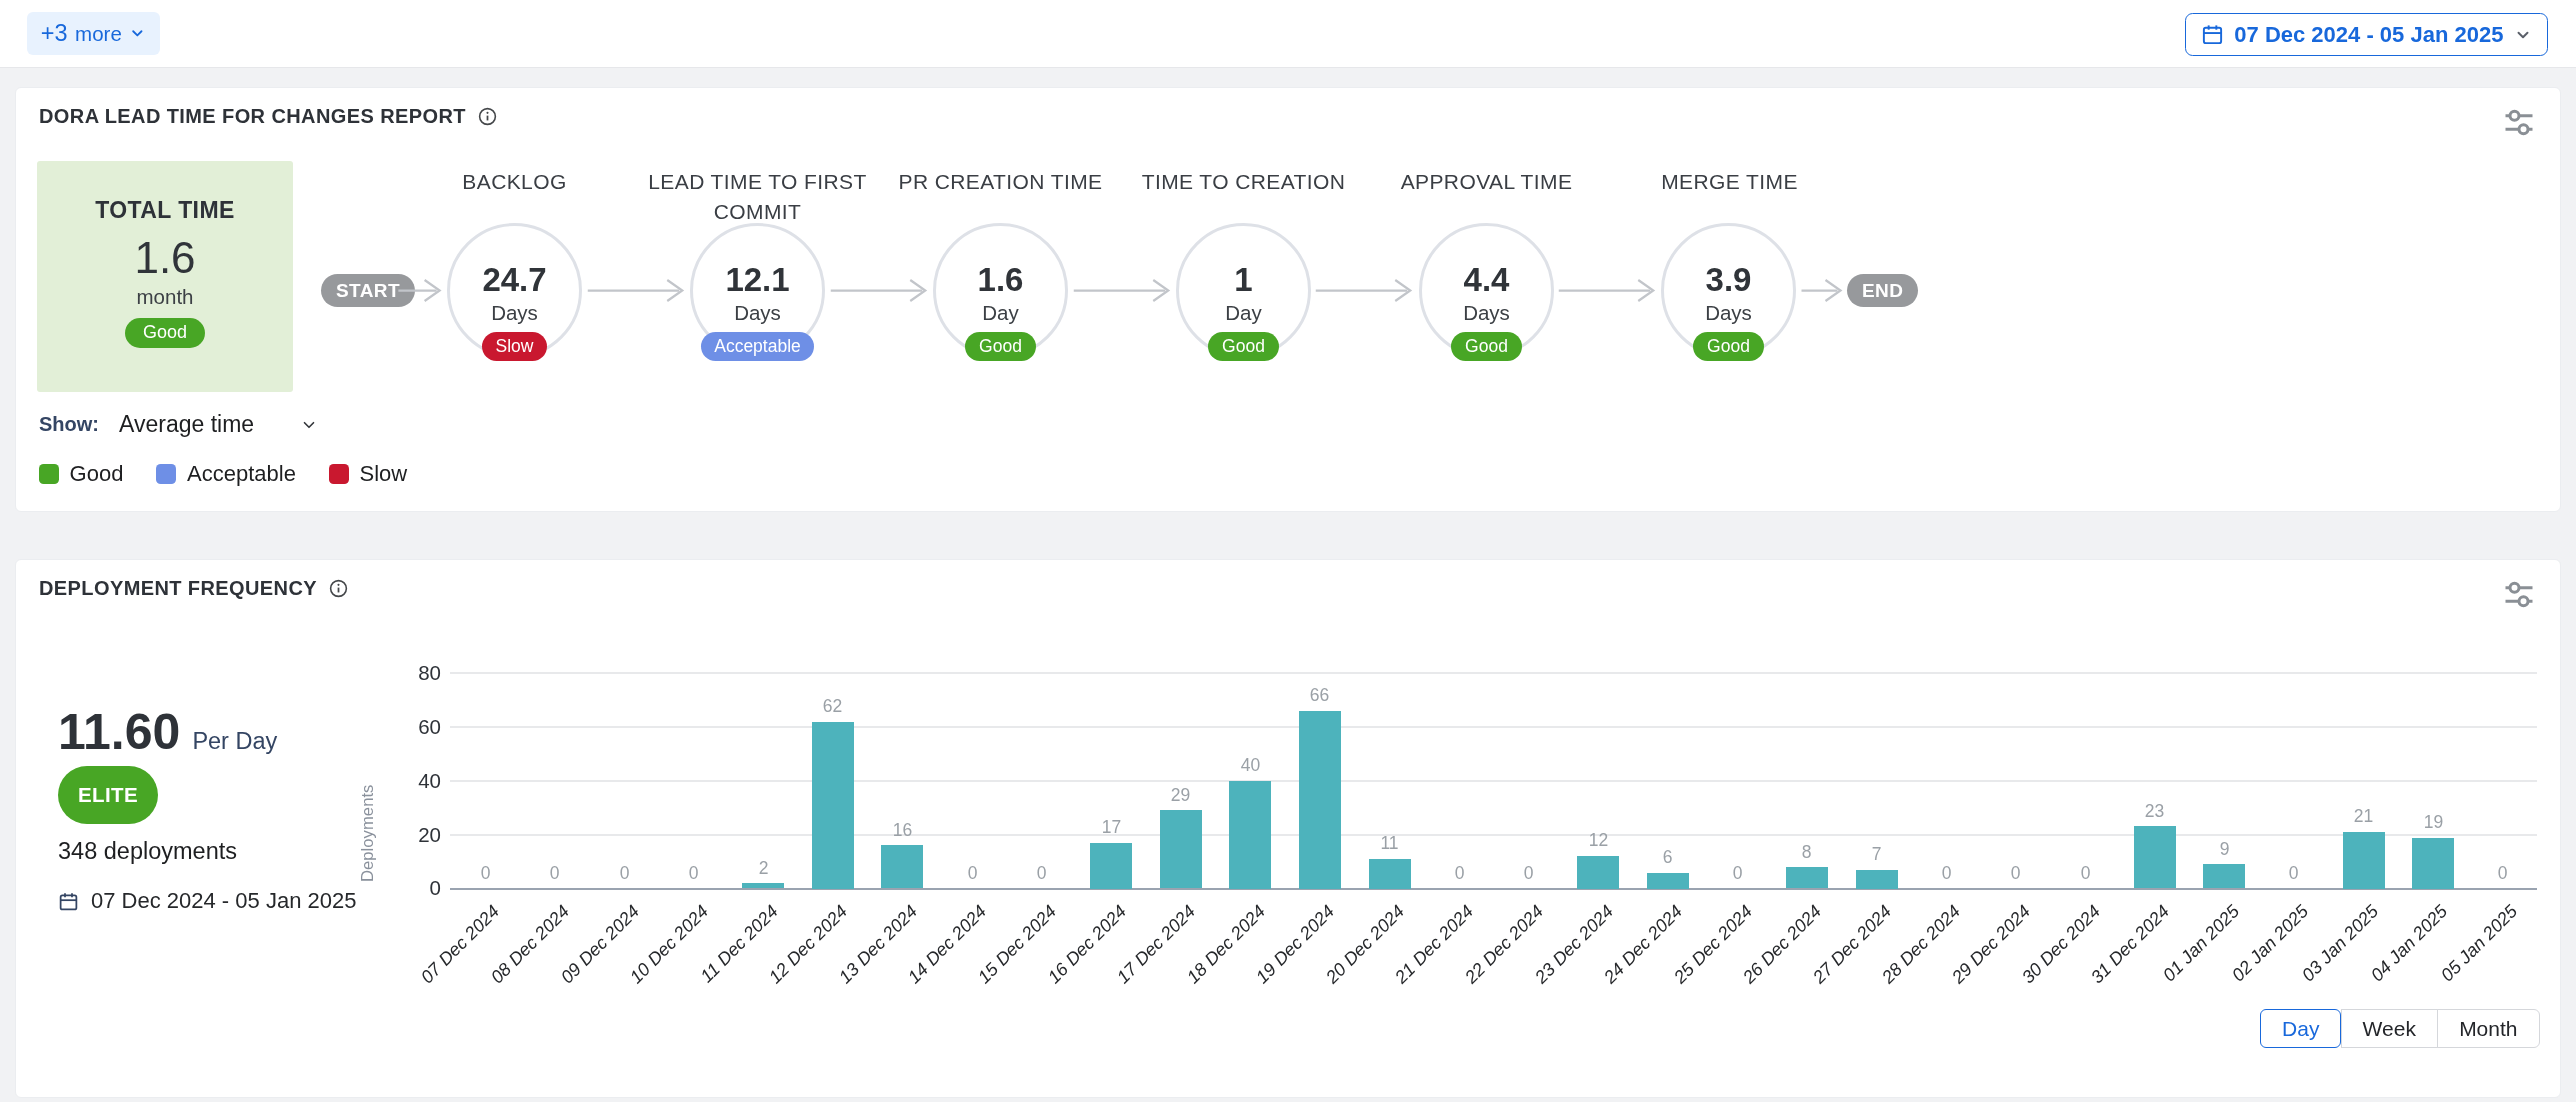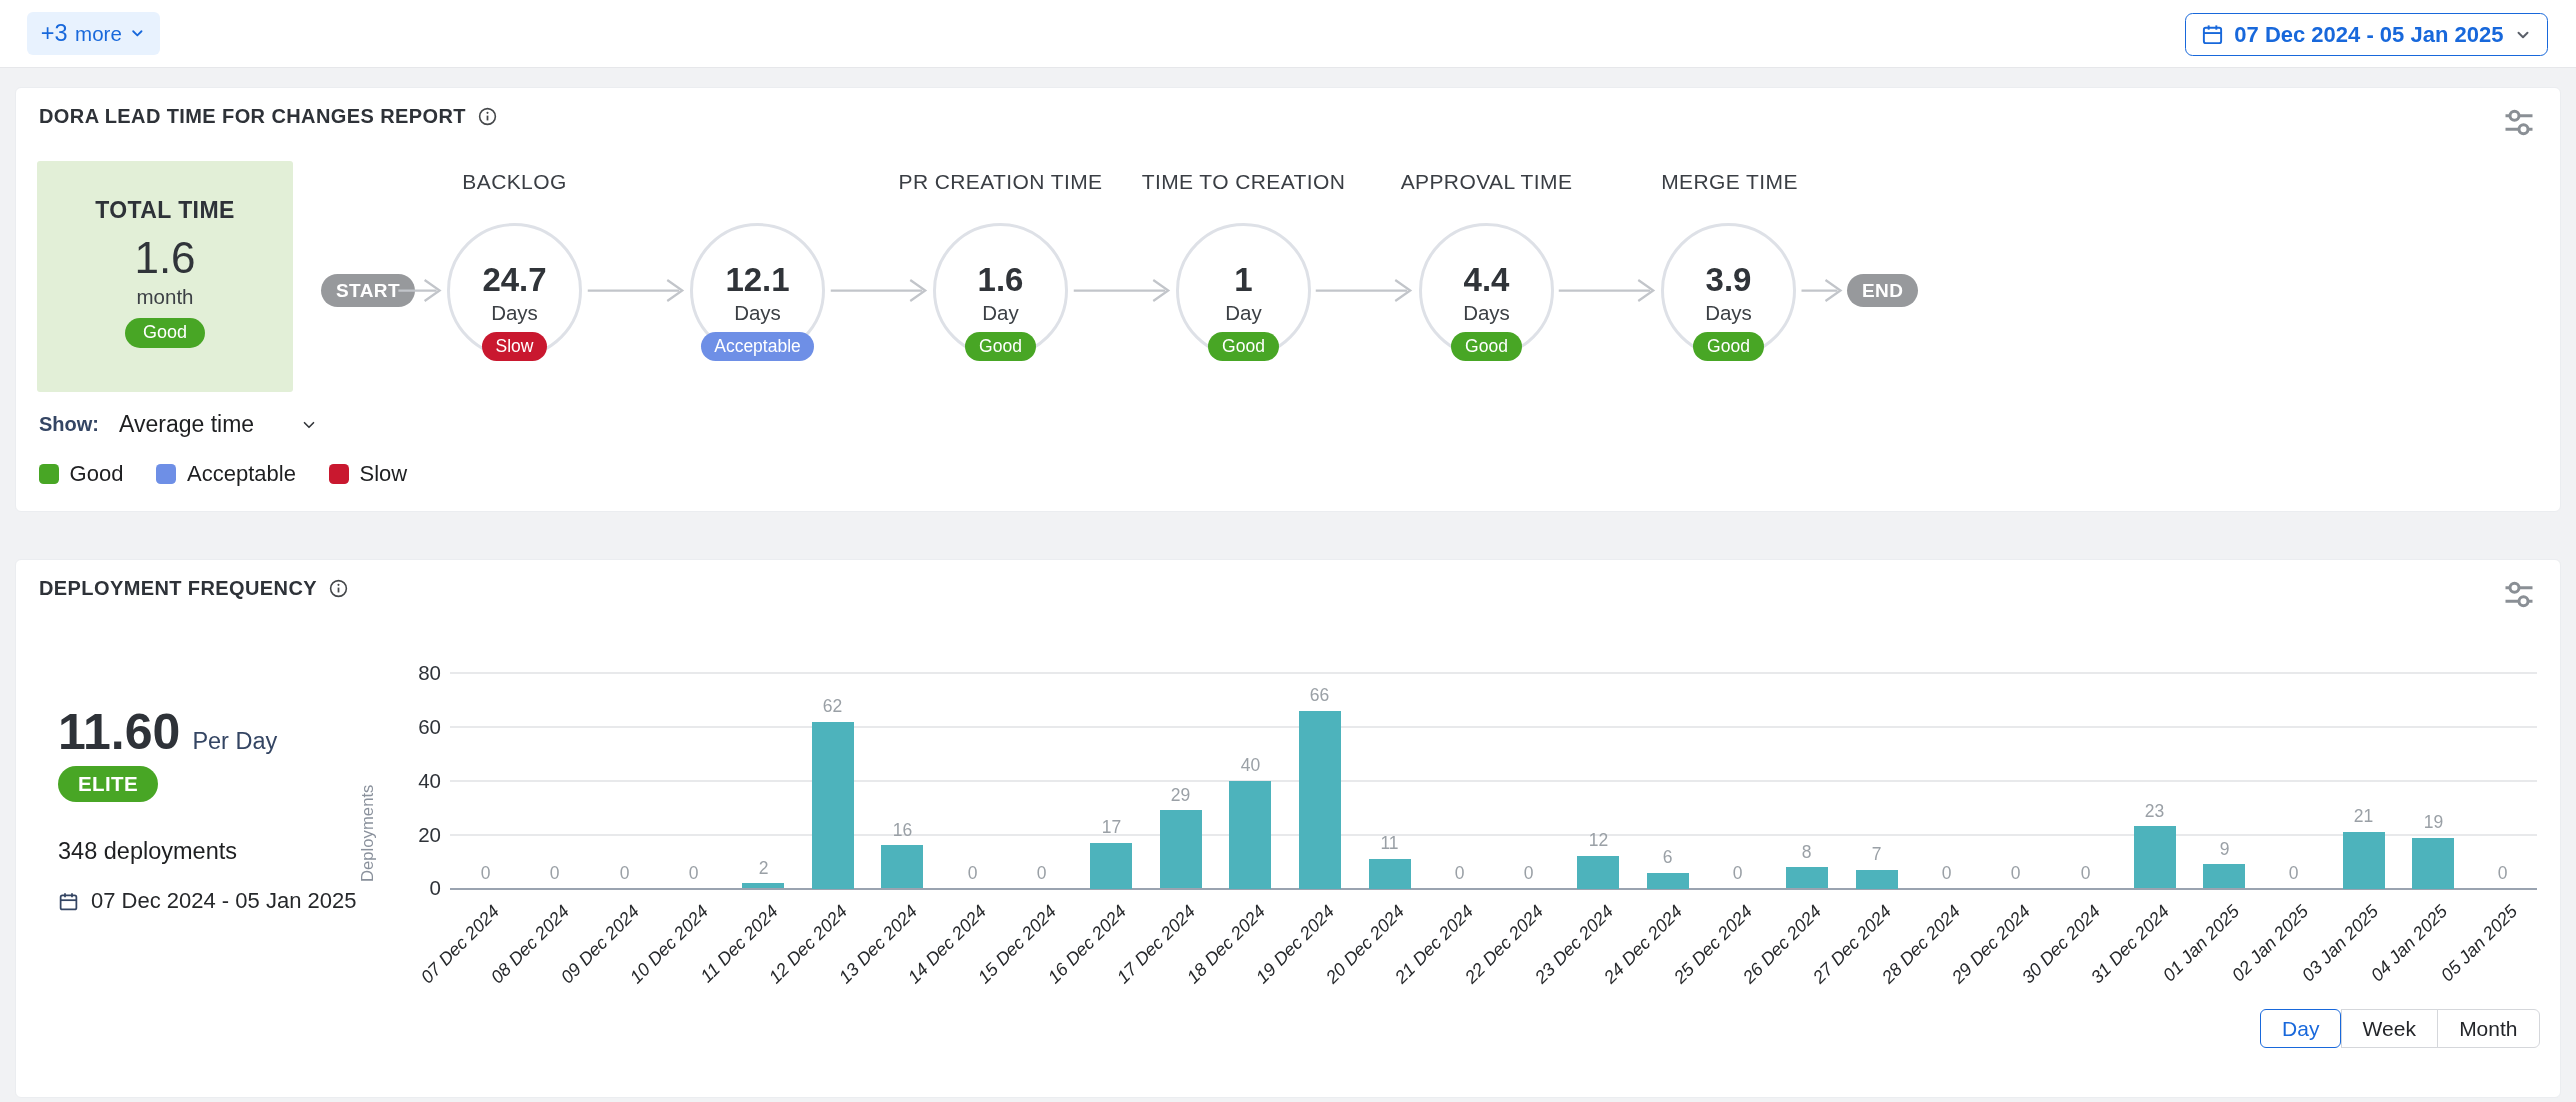--- a/index.html
+++ b/index.html
@@ -49,21 +49,21 @@
   .legend { position: absolute; left: 23px; top: 373px; display: flex; align-items: center; gap: 33px; }
   .legend-item { display: flex; align-items: center; gap: 10.6px; }
   .legend-swatch { width: 20px; height: 20px; border-radius: 4.6px; }
   .legend-label { font-size: 22px; color: #1e1f21; }
 
   
   .subtitle { position: absolute; left: 376px; top: 21px; font-size: 20.5px; font-weight: bold; color: #2e3238; }
   .rate-row { position: absolute; left: 42px; top: 143px; display: flex; align-items: baseline; gap: 12px; }
   .rate-value { font-size: 50px; font-weight: 600; color: #2e3238; }
   .rate-unit { font-size: 23.5px; color: #344563; }
-  .tier-badge { position: absolute; left: 42px; top: 206px; background: #48a625; color: #fff; font-size: 20.5px; font-weight: bold; letter-spacing: 0.4px; border-radius: 758px; padding: 6px 20px; }
+  .tier-badge { position: absolute; left: 42px; top: 206px; background: #48a625; color: #fff; font-size: 20.5px; font-weight: bold; letter-spacing: 0.4px; border-radius: 758px; padding: 17px 20px; }
   .deploy-count { position: absolute; left: 42px; top: 278px; font-size: 23.5px; color: #1e1f21; }
   .deploy-range { position: absolute; left: 42px; top: 328px; display: flex; align-items: center; gap: 12px; font-size: 22px; color: #26282b; }
   .deploy-range .cal { color: #344563; }
 
   
   .chart { position: absolute; left: 0; top: 0; width: 100%; height: 100%; }
   .y-axis-title { position: absolute; left: 342px; top: 125px; height: 197px; display: flex; align-items: center; color: #8a919c; font-size: 16.7px; writing-mode: vertical-rl; transform: rotate(180deg); }
   .y-tick { position: absolute; width: 53px; text-align: right; font-size: 20.5px; color: #2e3238; }
   .gridline { position: absolute; left: 434px; width: 2087px; height: 1.5px; background: #e8e9eb; }
   .axis-line { position: absolute; left: 434px; width: 2087px; height: 2.3px; background: #9aa3b0; }
@@ -152,20 +152,21 @@
         <span class="legend-label">Slow</span>
       </div>
     </div>
 <div class="flow-pill" style="left: 305px; top: 186px;">START</div>
     <div class="stage-title" style="left: 377px;">BACKLOG</div>
     <div class="stage-circle" style="left: 431px; top: 135px;">
       <div class="stage-value">24.7</div>
       <div class="stage-unit">Days</div>
       <div class="stage-badge" style="background: rgb(201, 24, 47);">Slow</div>
     </div>
+    <div class="stage-title" style="left: 620px;">LEAD TIME TO FIRST COMMIT</div>
     <div class="stage-circle" style="left: 674px; top: 135px;">
       <div class="stage-value">12.1</div>
       <div class="stage-unit">Days</div>
       <div class="stage-badge" style="background: rgb(110, 143, 230);">Acceptable</div>
     </div>
     <div class="stage-title" style="left: 863px;">PR CREATION TIME</div>
     <div class="stage-circle" style="left: 917px; top: 135px;">
       <div class="stage-value">1.6</div>
       <div class="stage-unit">Day</div>
       <div class="stage-badge" style="background: rgb(72, 166, 37);">Good</div>

